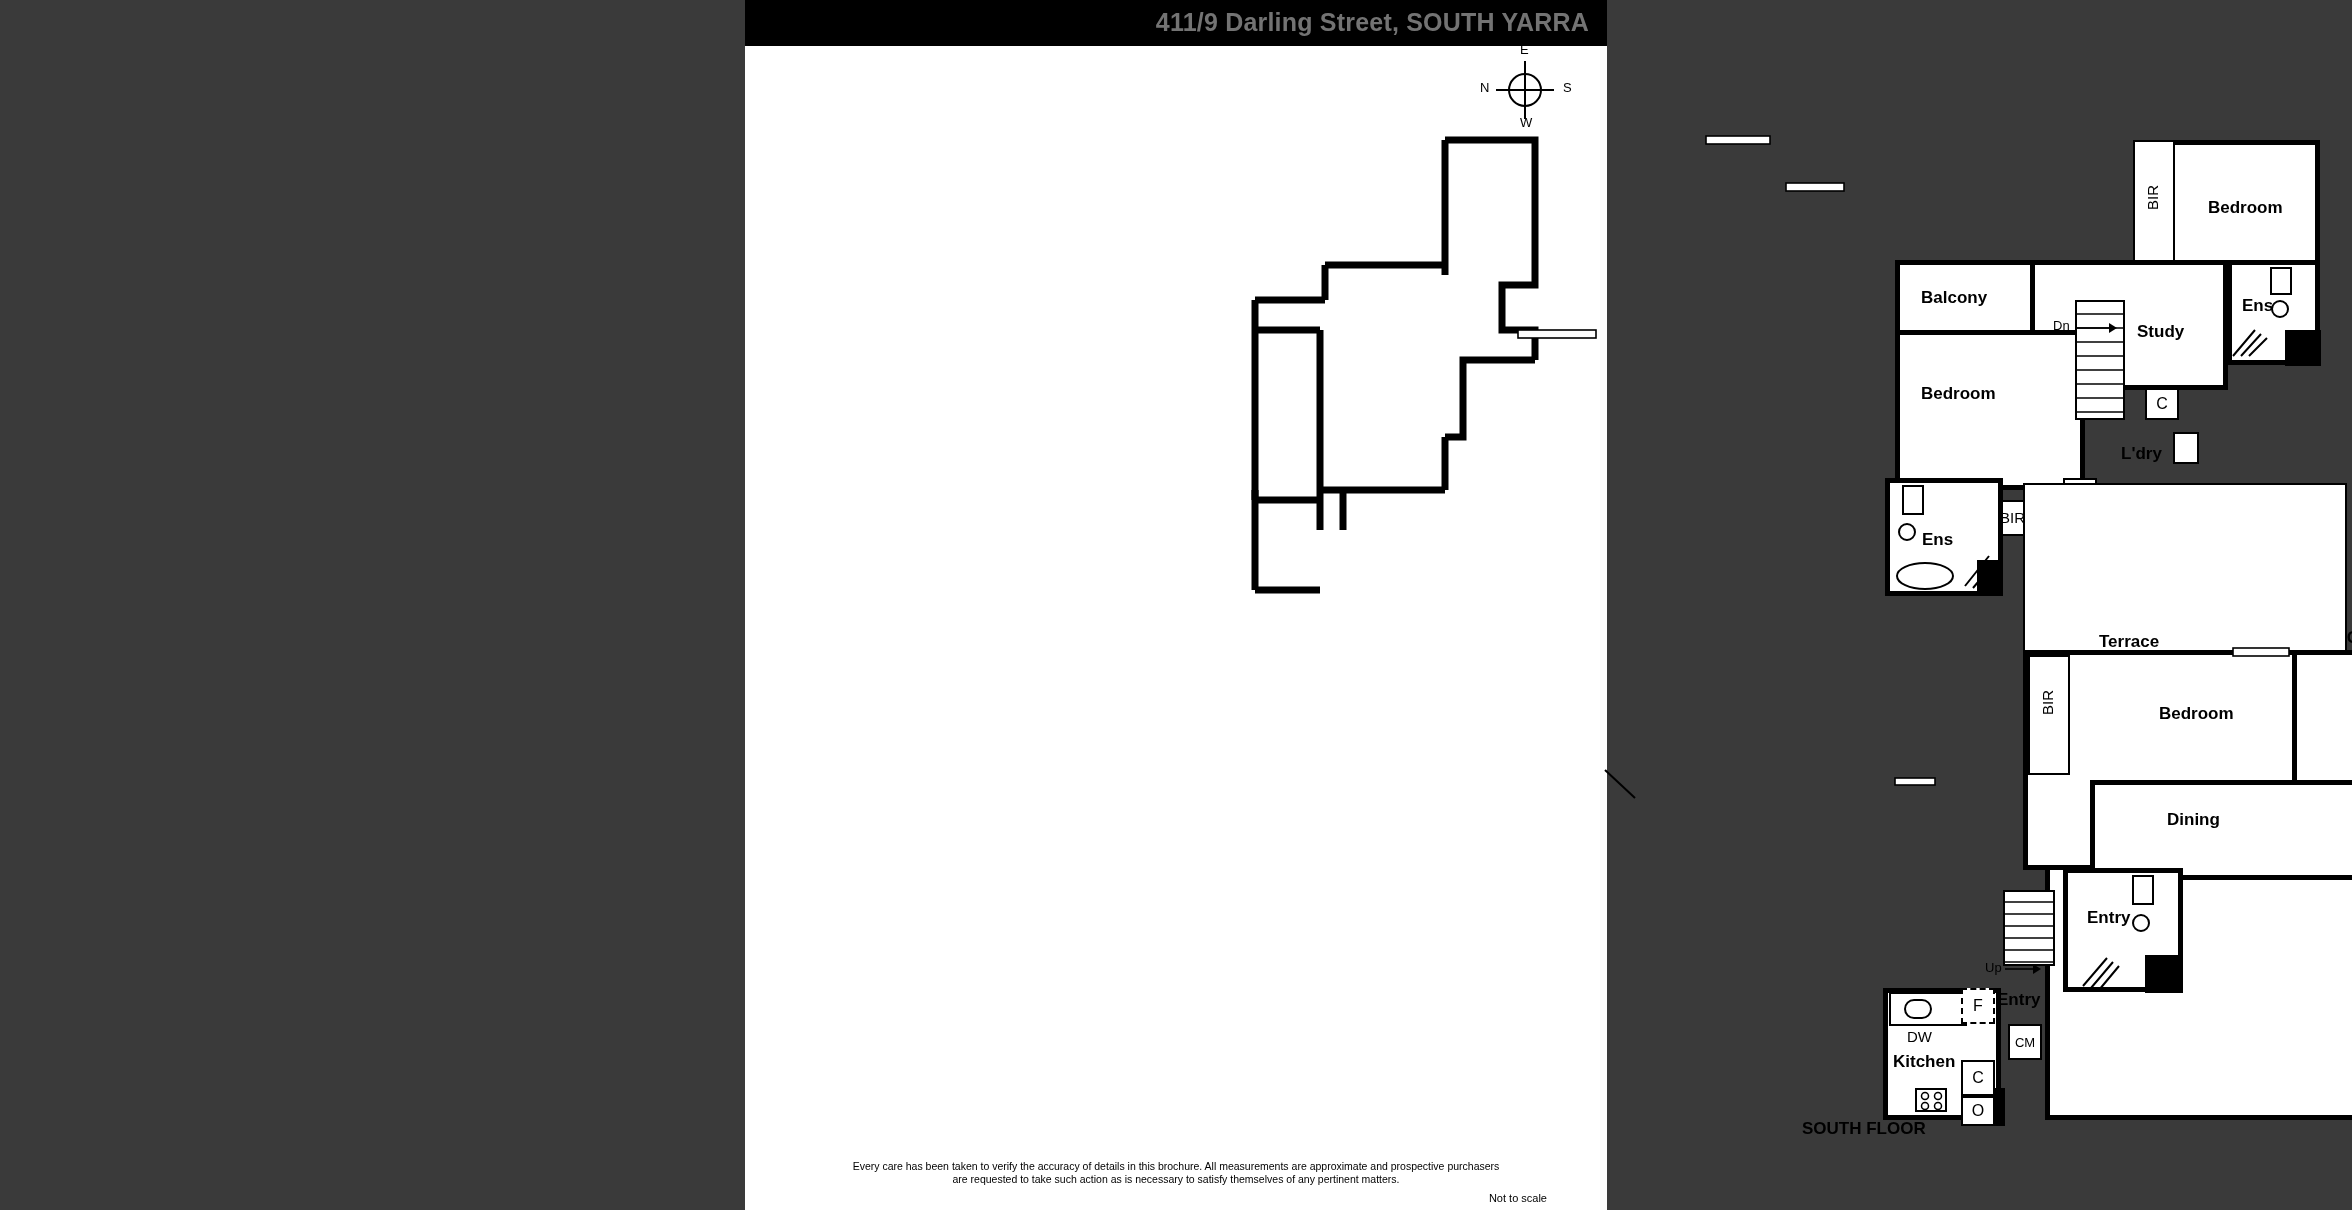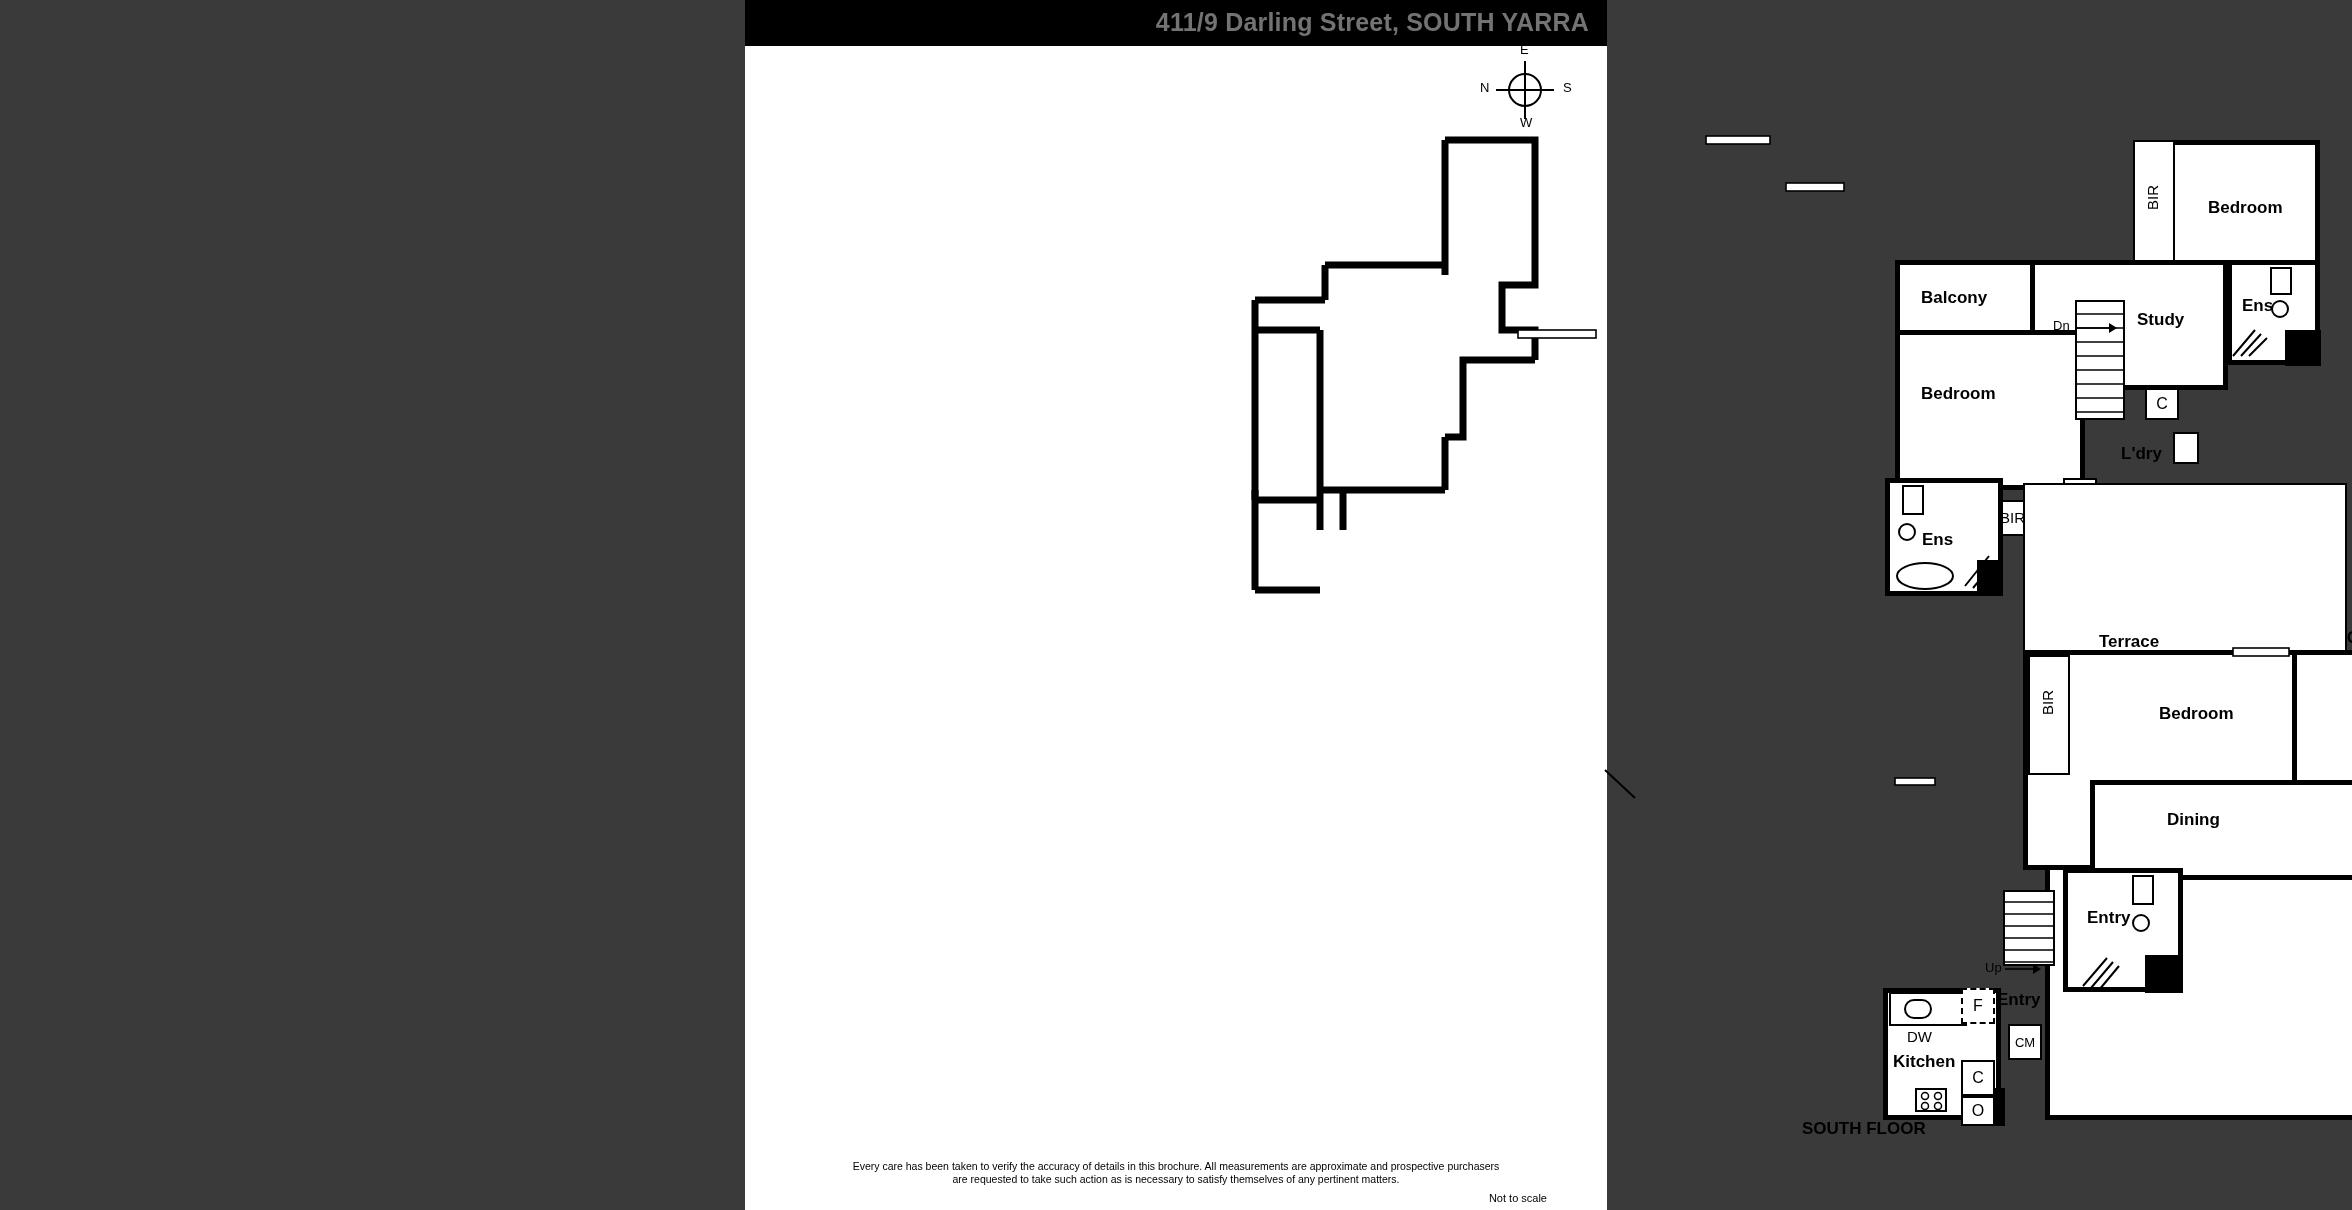--- a/index.html
+++ b/index.html
@@ -87,21 +87,21 @@
       <div class="room" style="left:1482px;top:260px;width:93px;height:105px;"></div>
       <div class="lbl b" style="left:1497px;top:296px;">Ens</div>
       <div class="wall" style="left:1540px;top:330px;width:36px;height:36px;"></div>
       <svg width="110" height="110" style="left:1482px;top:260px;">
         <rect x="44" y="8" width="20" height="26" fill="none" stroke="#000" stroke-width="2"></rect>
         <circle cx="53" cy="49" r="8" fill="none" stroke="#000" stroke-width="2"></circle>
         <path d="M6,96 L28,70 M14,96 L34,74 M22,96 L40,78" stroke="#000" stroke-width="2" fill="none"></path>
       </svg>
 
       <div class="room" style="left:1268px;top:260px;width:215px;height:130px;"></div>
-      <div class="lbl b" style="left:1392px;top:310px;">Study</div>
+      <div class="lbl b" style="left:1392px;top:322px;">Study</div>
 
       <div class="room" style="left:1150px;top:260px;width:140px;height:80px;"></div>
       <div class="lbl b" style="left:1176px;top:288px;">Balcony</div>
 
       <div class="room" style="left:1150px;top:330px;width:190px;height:160px;"></div>
       <div class="lbl b" style="left:1176px;top:384px;">Bedroom</div>
 
       <div class="thin" style="left:1330px;top:300px;width:50px;height:120px;"></div>
       <svg width="60" height="130" style="left:1330px;top:300px;">
         <g stroke="#000" stroke-width="1.5">

